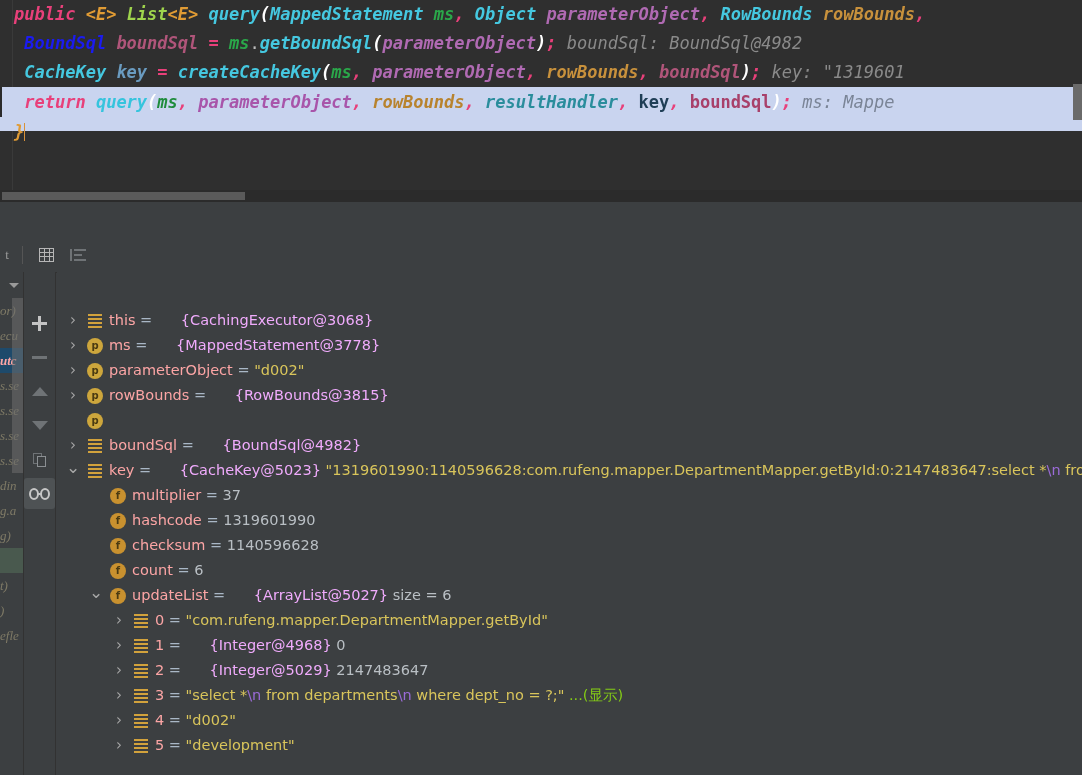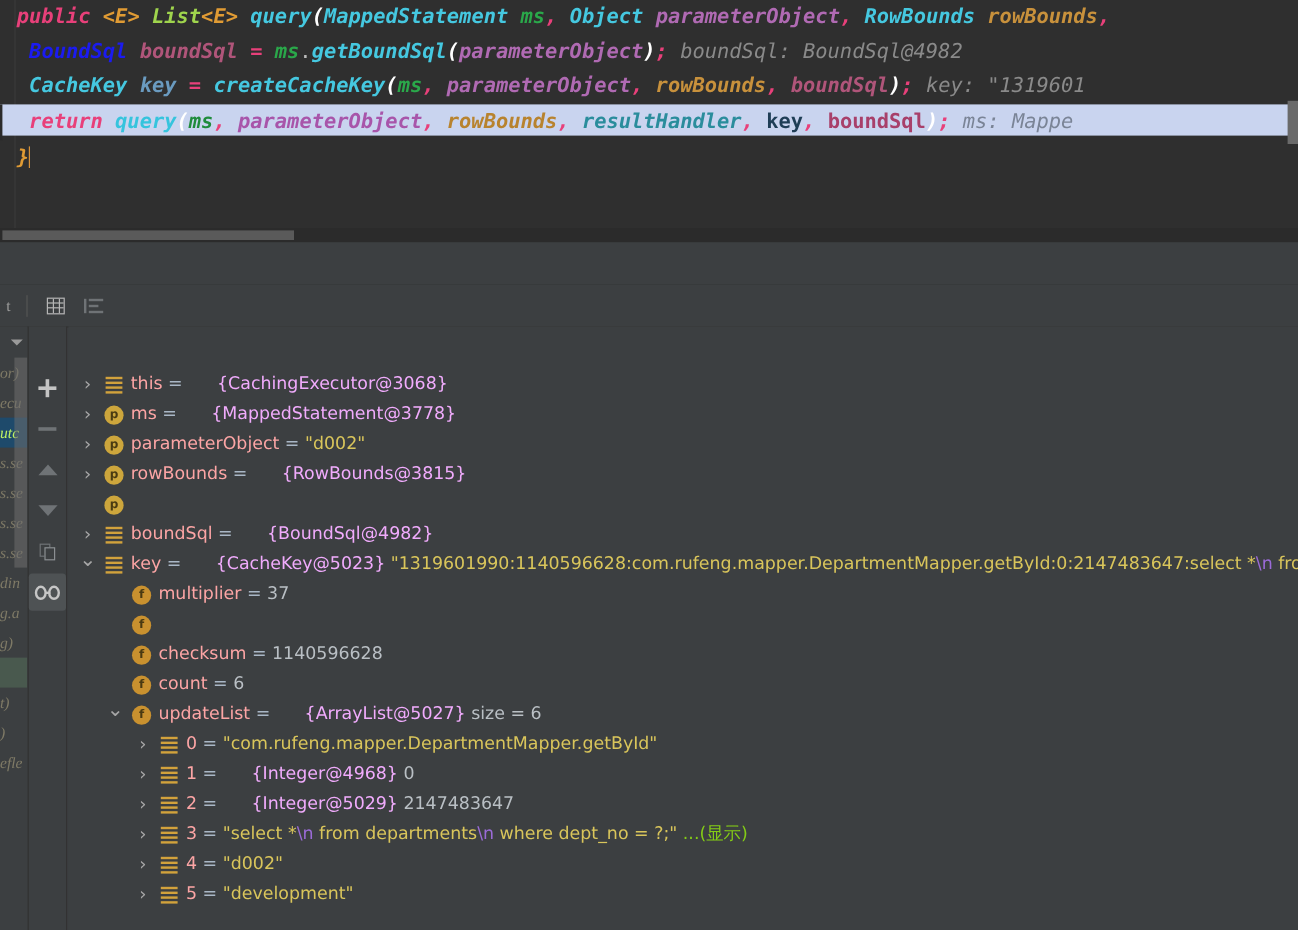--- a/index.html
+++ b/index.html
@@ -24,21 +24,21 @@
   .code-line{
     position:absolute;left:0;width:1082px;height:29px;line-height:29px;
     white-space:nowrap;
     font-family:"DejaVu Sans Mono","Liberation Mono",monospace;
     font-size:17px;
     font-style:italic;font-weight:bold;
   }
   .cl0{top:0;}
   .cl1{top:29px;}
   .cl2{top:58px;}
-  .cl3{top:87px;height:26px;line-height:30px;background:#c9d4ef;}
+  .cl3{top:87px;height:44px;line-height:30px;background:#c9d4ef;}
   .cl3 .caretbar{position:absolute;left:0;top:0;width:2px;height:30px;background:#2b2b2b;}
   .cl4{top:118px;}
 
   
   .t-kw      {color:#e8407a;}
   .t-generic {color:#e09b34;}
   .t-type    {color:#9fd44d;}
   .t-meth    {color:#45c8e0;}
   .t-cls     {color:#45c8e0;}
   .t-cls-b   {color:#1b1bf0;}
@@ -132,21 +132,21 @@
   }
   .caret-down{
     width:0;height:0;border-left:5px solid transparent;border-right:5px solid transparent;
     border-top:5px solid #9a9a9a;
   }
   .frames-list{
     position:absolute;left:0;top:26px;width:23px;height:477px;overflow:hidden;
     font-family:"Liberation Serif",serif;font-size:13px;font-style:italic;
   }
   .frame-row{height:25px;line-height:25px;white-space:nowrap;padding-left:0px;color:#9a8d6a;}
-  .frame-row.sel{background:#1e4a6b;color:#bef264;}
+  .frame-row.sel{background:#1e4a6b;color:#fca5a5;font-weight:bold;}
   .frame-row.lib{color:#7f7a66;}
   .frame-row.green{background:#49594e;}
   .frames-scroll{
     position:absolute;left:12px;top:26px;width:11px;height:175px;background:#6e6e6e;opacity:.55;
   }
 
   
   .vtools{
     position:absolute;left:23px;top:70px;width:33px;height:503px;
     background:#3c3f41;border-left:1px solid #323232;border-right:1px solid #323232;
@@ -340,20 +340,21 @@
             <span class="nicon ic-circ" style="left: 30px;">p</span>
           </div>
           <div class="node"><span class="arrow" style="left: 9px; font-size: 15px;">›</span><span class="nicon ic-local" style="left: 30px;"><i></i><i></i><i></i><i></i></span><span class="ntext" style="left: 52px;"><span class="v-name">boundSql</span><span class="v-eq"> = </span><span class="v-ref">{BoundSql@4982}</span></span></div>
           <div class="node"><span class="arrow" style="left: 9px; font-size: 17px; line-height: 18px;">⌄</span><span class="nicon ic-local" style="left: 30px;"><i></i><i></i><i></i><i></i></span><span class="ntext" style="left: 52px;"><span class="v-name">key</span><span class="v-eq"> = </span><span class="v-ref">{CacheKey@5023} </span><span class="v-str">"1319601990:1140596628:com.rufeng.mapper.DepartmentMapper.getById:0:2147483647:select *</span><span class="v-nl">\n</span><span class="v-str">     from</span></span></div>
           <div class="node">
             <span class="nicon ic-field" style="left: 53px;">f</span>
             <span class="ntext" style="left: 75px;"><span class="v-name">multiplier</span><span class="v-eq"> = </span><span class="v-num">37</span></span>
           </div>
           <div class="node">
             <span class="nicon ic-field" style="left: 53px;">f</span>
+            <span class="ntext" style="left: 75px;"><span class="v-name">hashcode</span><span class="v-eq"> = </span><span class="v-num">1319601990</span></span>
           </div>
           <div class="node">
             <span class="nicon ic-field" style="left: 53px;">f</span>
             <span class="ntext" style="left: 75px;"><span class="v-name">checksum</span><span class="v-eq"> = </span><span class="v-num">1140596628</span></span>
           </div>
           <div class="node">
             <span class="nicon ic-field" style="left: 53px;">f</span>
             <span class="ntext" style="left: 75px;"><span class="v-name">count</span><span class="v-eq"> = </span><span class="v-num">6</span></span>
           </div>
           <div class="node">

